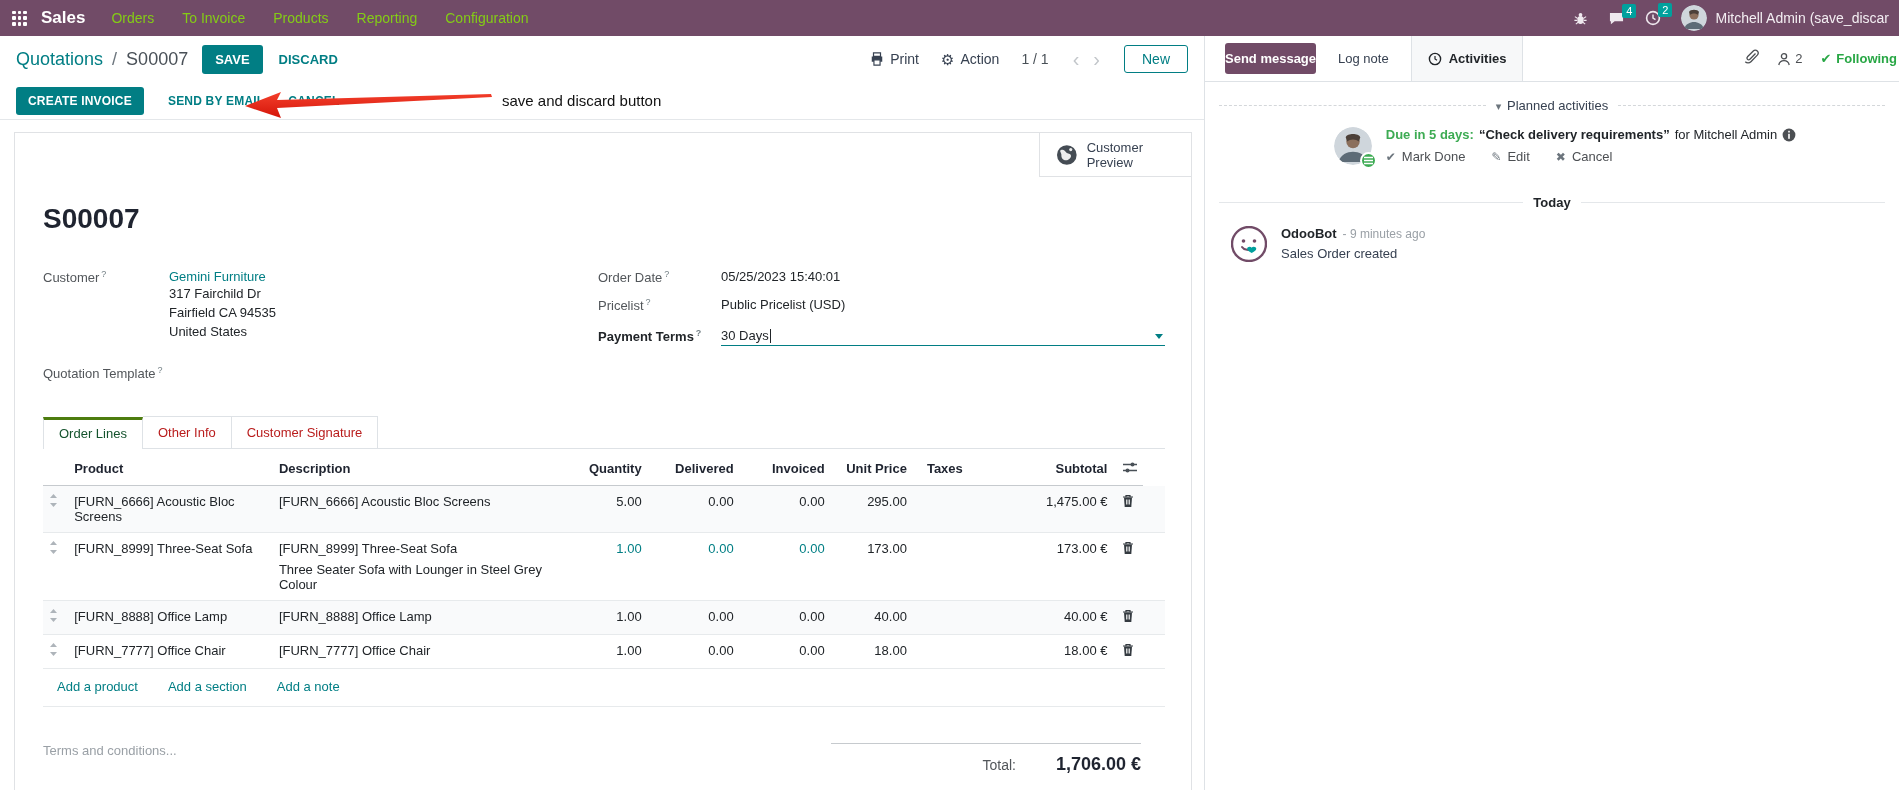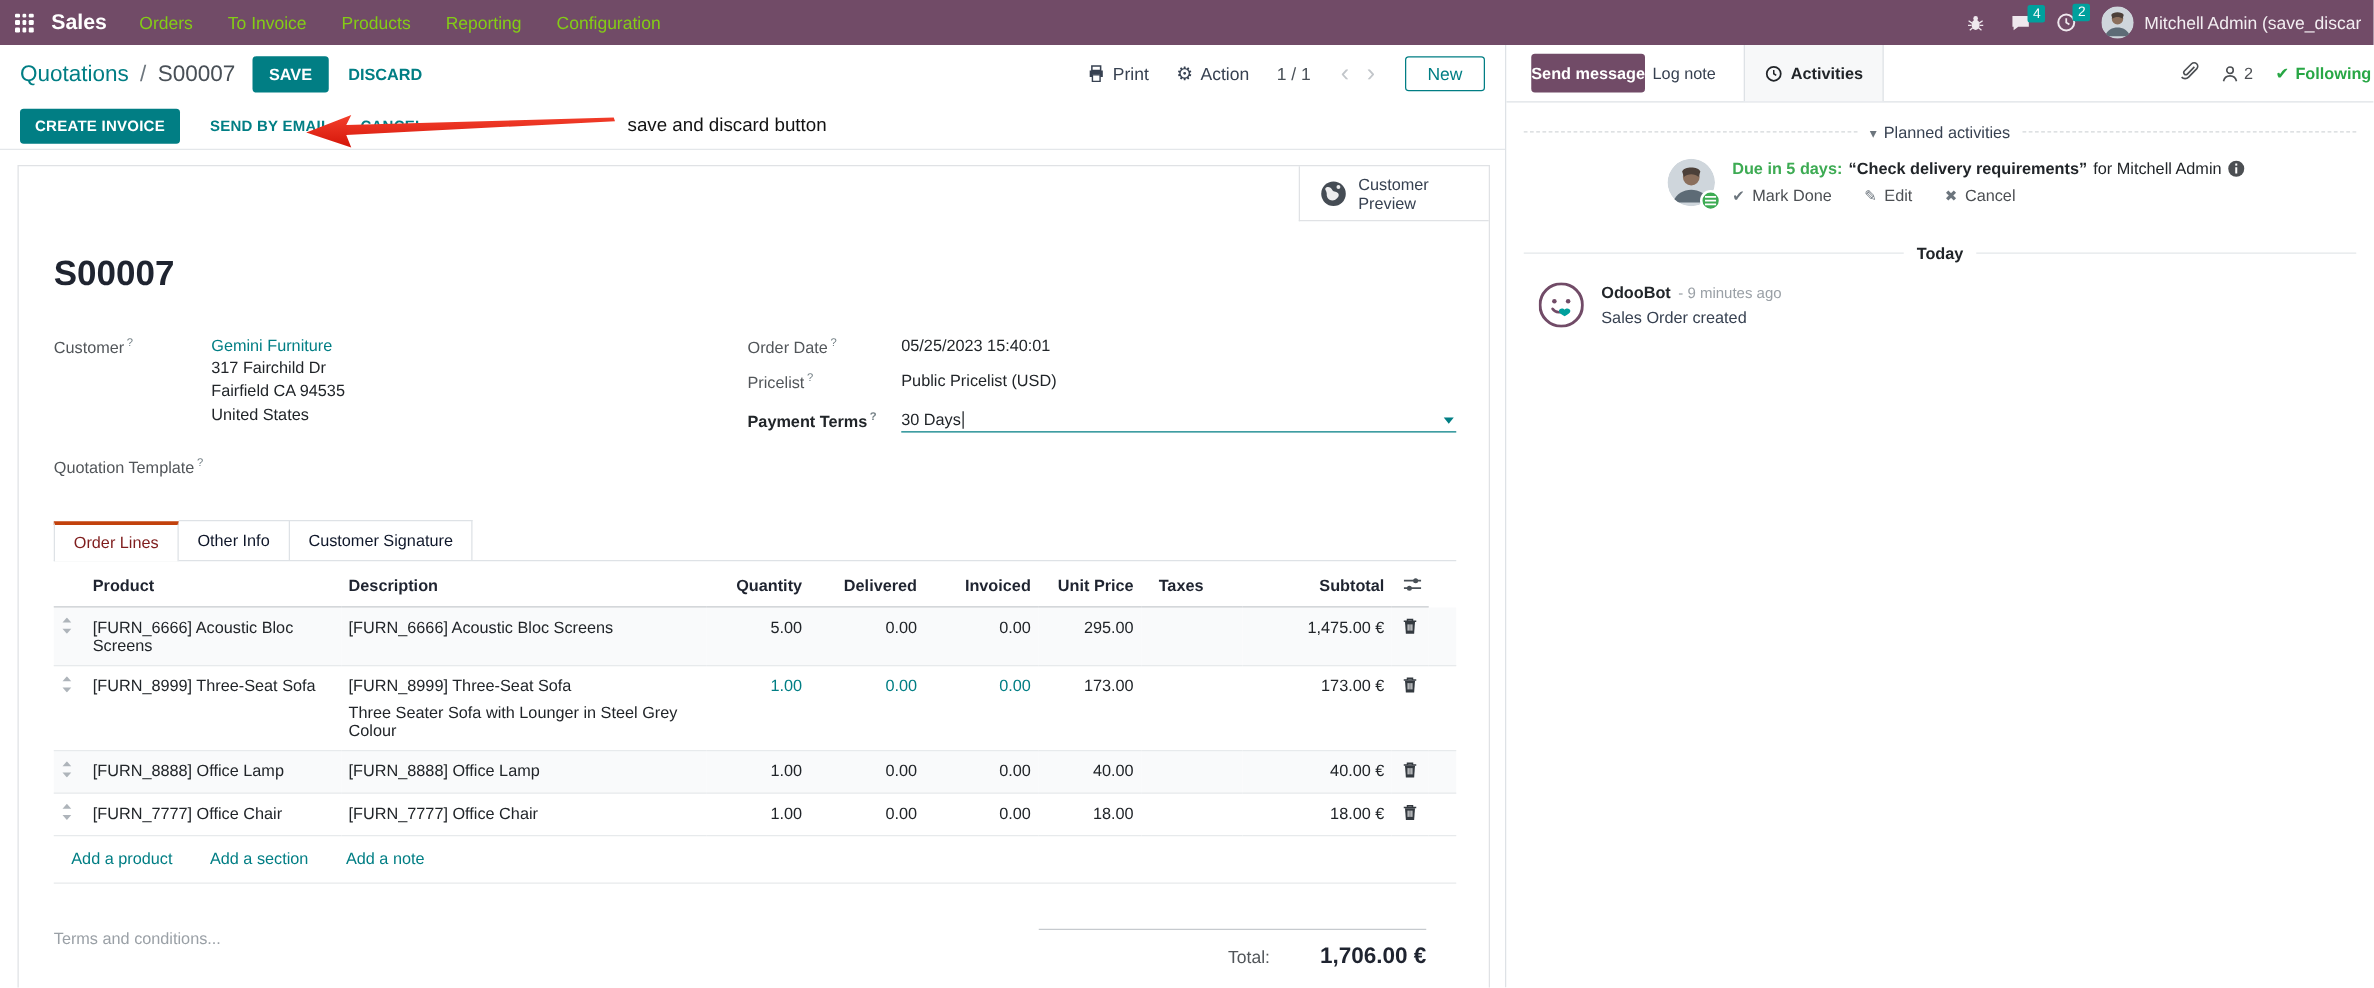--- a/index.html
+++ b/index.html
@@ -73,23 +73,23 @@
   .fvalue { color:#212529; }
   .link { color:#017E84; cursor:pointer; }
   .addr div { line-height:19px; }
   .frow.gap-top { margin-top:24px; }
   .pt-field { flex:1; border-bottom:1px solid #017E84; display:flex; align-items:flex-end; padding-bottom:2px; position:relative; }
   .caret-bar { display:inline-block; width:1px; height:14px; background:#212529; margin-left:1px; }
   .dd-caret { position:absolute; right:2px; bottom:6px; width:0; height:0; border-left:4px solid transparent; border-right:4px solid transparent; border-top:5px solid #017E84; }
 
   
   .tabs { display:flex; margin-top:26px; border-bottom:1px solid #dee2e6; padding-left:0; }
-  .tab { padding:8px 15px; font-size:13px; color:#0f172a; border:1px solid #dee2e6; border-bottom:none; cursor:pointer; background:#fff; }
+  .tab { padding:8px 15px; font-size:13px; color:#b91c1c; border:1px solid #dee2e6; border-bottom:none; cursor:pointer; background:#fff; }
   .tab + .tab { border-left:none; }
-  .tab.active { border-top:3px solid #c2410c; padding-top:6px; color:#7f1d1d; position:relative; top:1px; background:#fff; }
+  .tab.active { border-top:3px solid #4d7c0f; padding-top:6px; color:#14532d; position:relative; top:1px; background:#fff; }
 
   
   .ol-table { display:table; width:100%; border-collapse:collapse; margin-top:0; }
   .tr { display:table-row; }
   .tr.striped .td { background:#f9fafb; }
   .th, .td { display:table-cell; padding:8px 6px; vertical-align:top; border-bottom:1px solid #e7eaec; }
   .th { font-weight:bold; color:#1f2430; border-bottom:1px solid #c6cace; padding-top:12px; }
   .c-handle { width:26px; }
   .c-product { width:226px; }
   .c-desc { width:330px; }
@@ -111,21 +111,21 @@
   
   .below-table { display:flex; margin-top:36px; padding-bottom:40px; }
   .terms { color:#9aa0a6; }
   .total-box { margin-left:auto; width:310px; border-top:1px solid #c6cace; padding-top:10px; display:flex; align-items:baseline; justify-content:flex-end; gap:40px; margin-right:24px; }
   .total-label { color:#52565a; font-size:14px; }
   .total-value { font-size:18px; font-weight:bold; color:#1f2430; }
 
   
   .chat-toolbar { height:46px; display:flex; align-items:center; border-bottom:1px solid #dee2e6; white-space:nowrap; }
   .btn-sendmsg { margin-left:20px; background:#714B67; color:#fff; border:none; font-size:13px; font-weight:bold; padding:8px 0; border-radius:3px; cursor:pointer; }
-  .btn-lognote { margin-left:6px; background:none; border:none; color:#374151; font-size:13px; cursor:pointer; }
+  .btn-lognote { margin-left:22px; background:none; border:none; color:#374151; font-size:13px; cursor:pointer; }
   .tab-activities { margin-left:22px; height:100%; display:flex; align-items:center; gap:7px; padding:0 16px; border-left:1px solid #dee2e6; border-right:1px solid #dee2e6; background:#f7f8f9; color:#212529; font-size:13px; font-weight:bold; cursor:pointer; }
   .chat-tools { margin-left:auto; display:flex; align-items:center; gap:18px; padding-right:2px; }
   .followers { display:flex; align-items:center; gap:4px; color:#4c4f53; cursor:pointer; }
   .following { display:flex; align-items:center; gap:5px; color:#28a745; font-weight:bold; cursor:pointer; }
 
   .divider-row { display:flex; align-items:center; margin:16px 14px 0 14px; color:#374151; }
   .divider-row .line { flex:1; border-top:1px dashed #d4d7da; }
   .divider-row.solid .line { border-top:1px solid #e4e7ea; }
   .divider-row .label { padding:0 10px; font-size:13px; cursor:pointer; }
   .divider-row.solid .label { font-weight:bold; color:#212529; cursor:default; }

